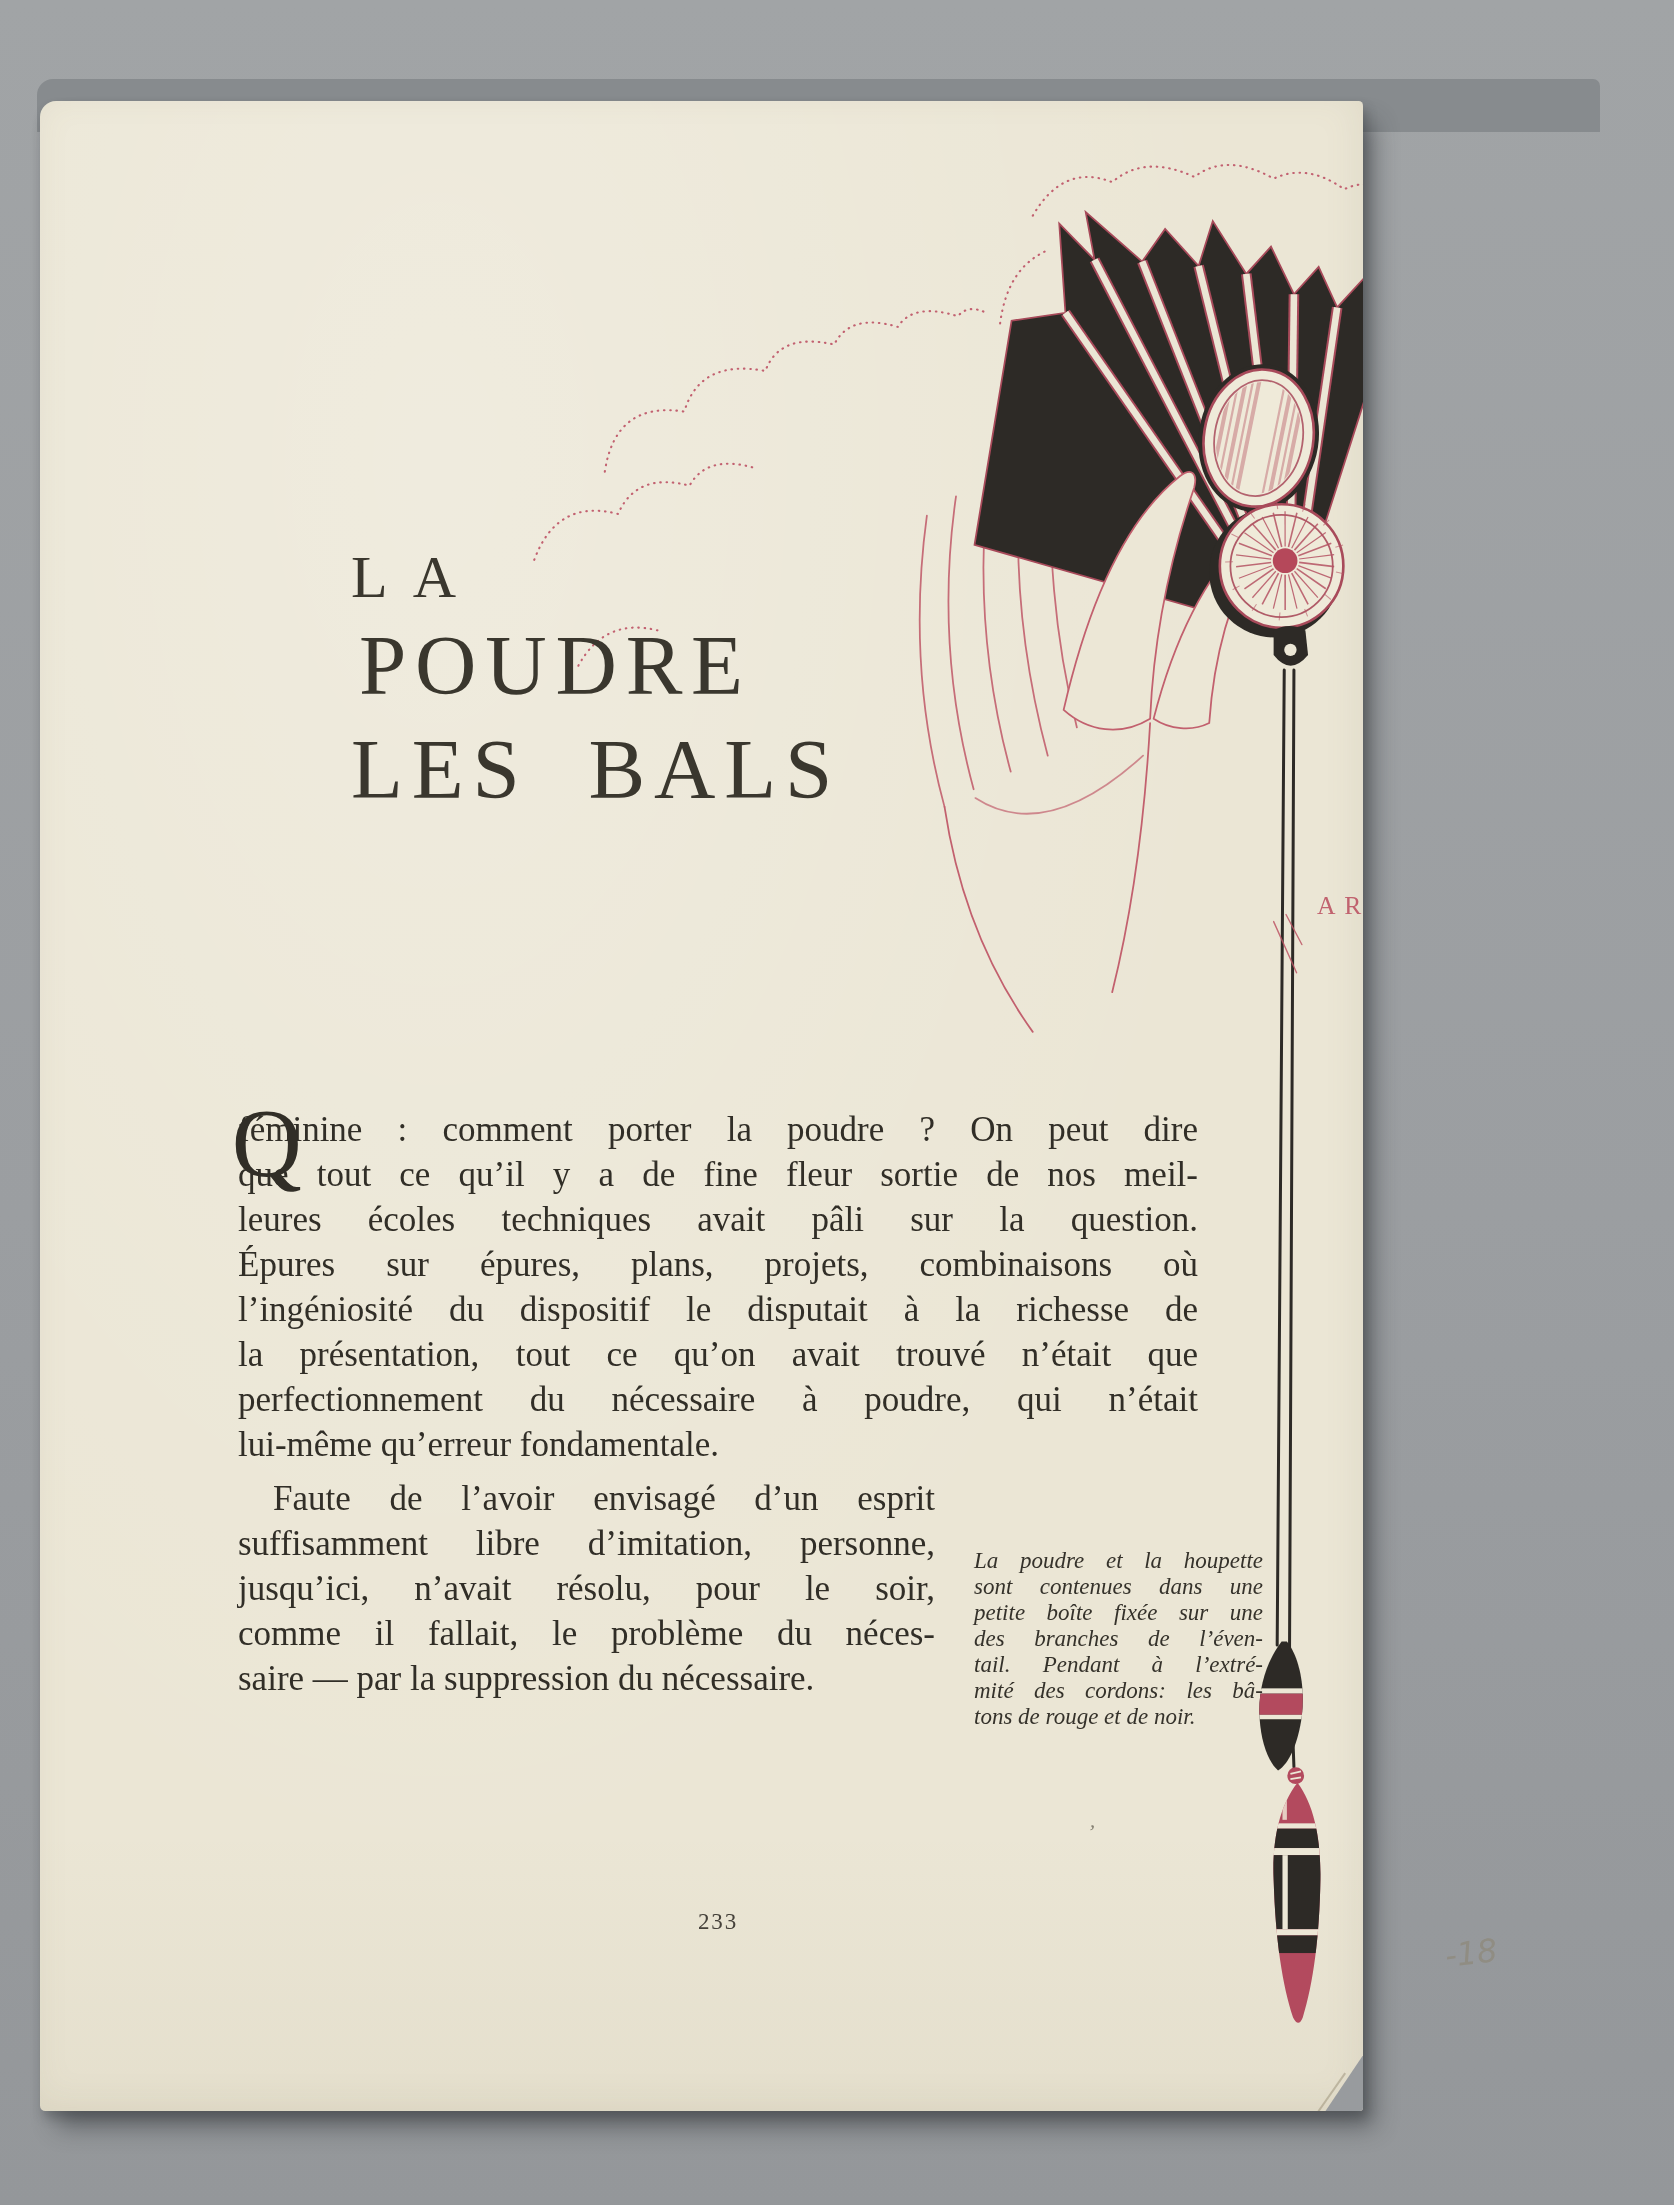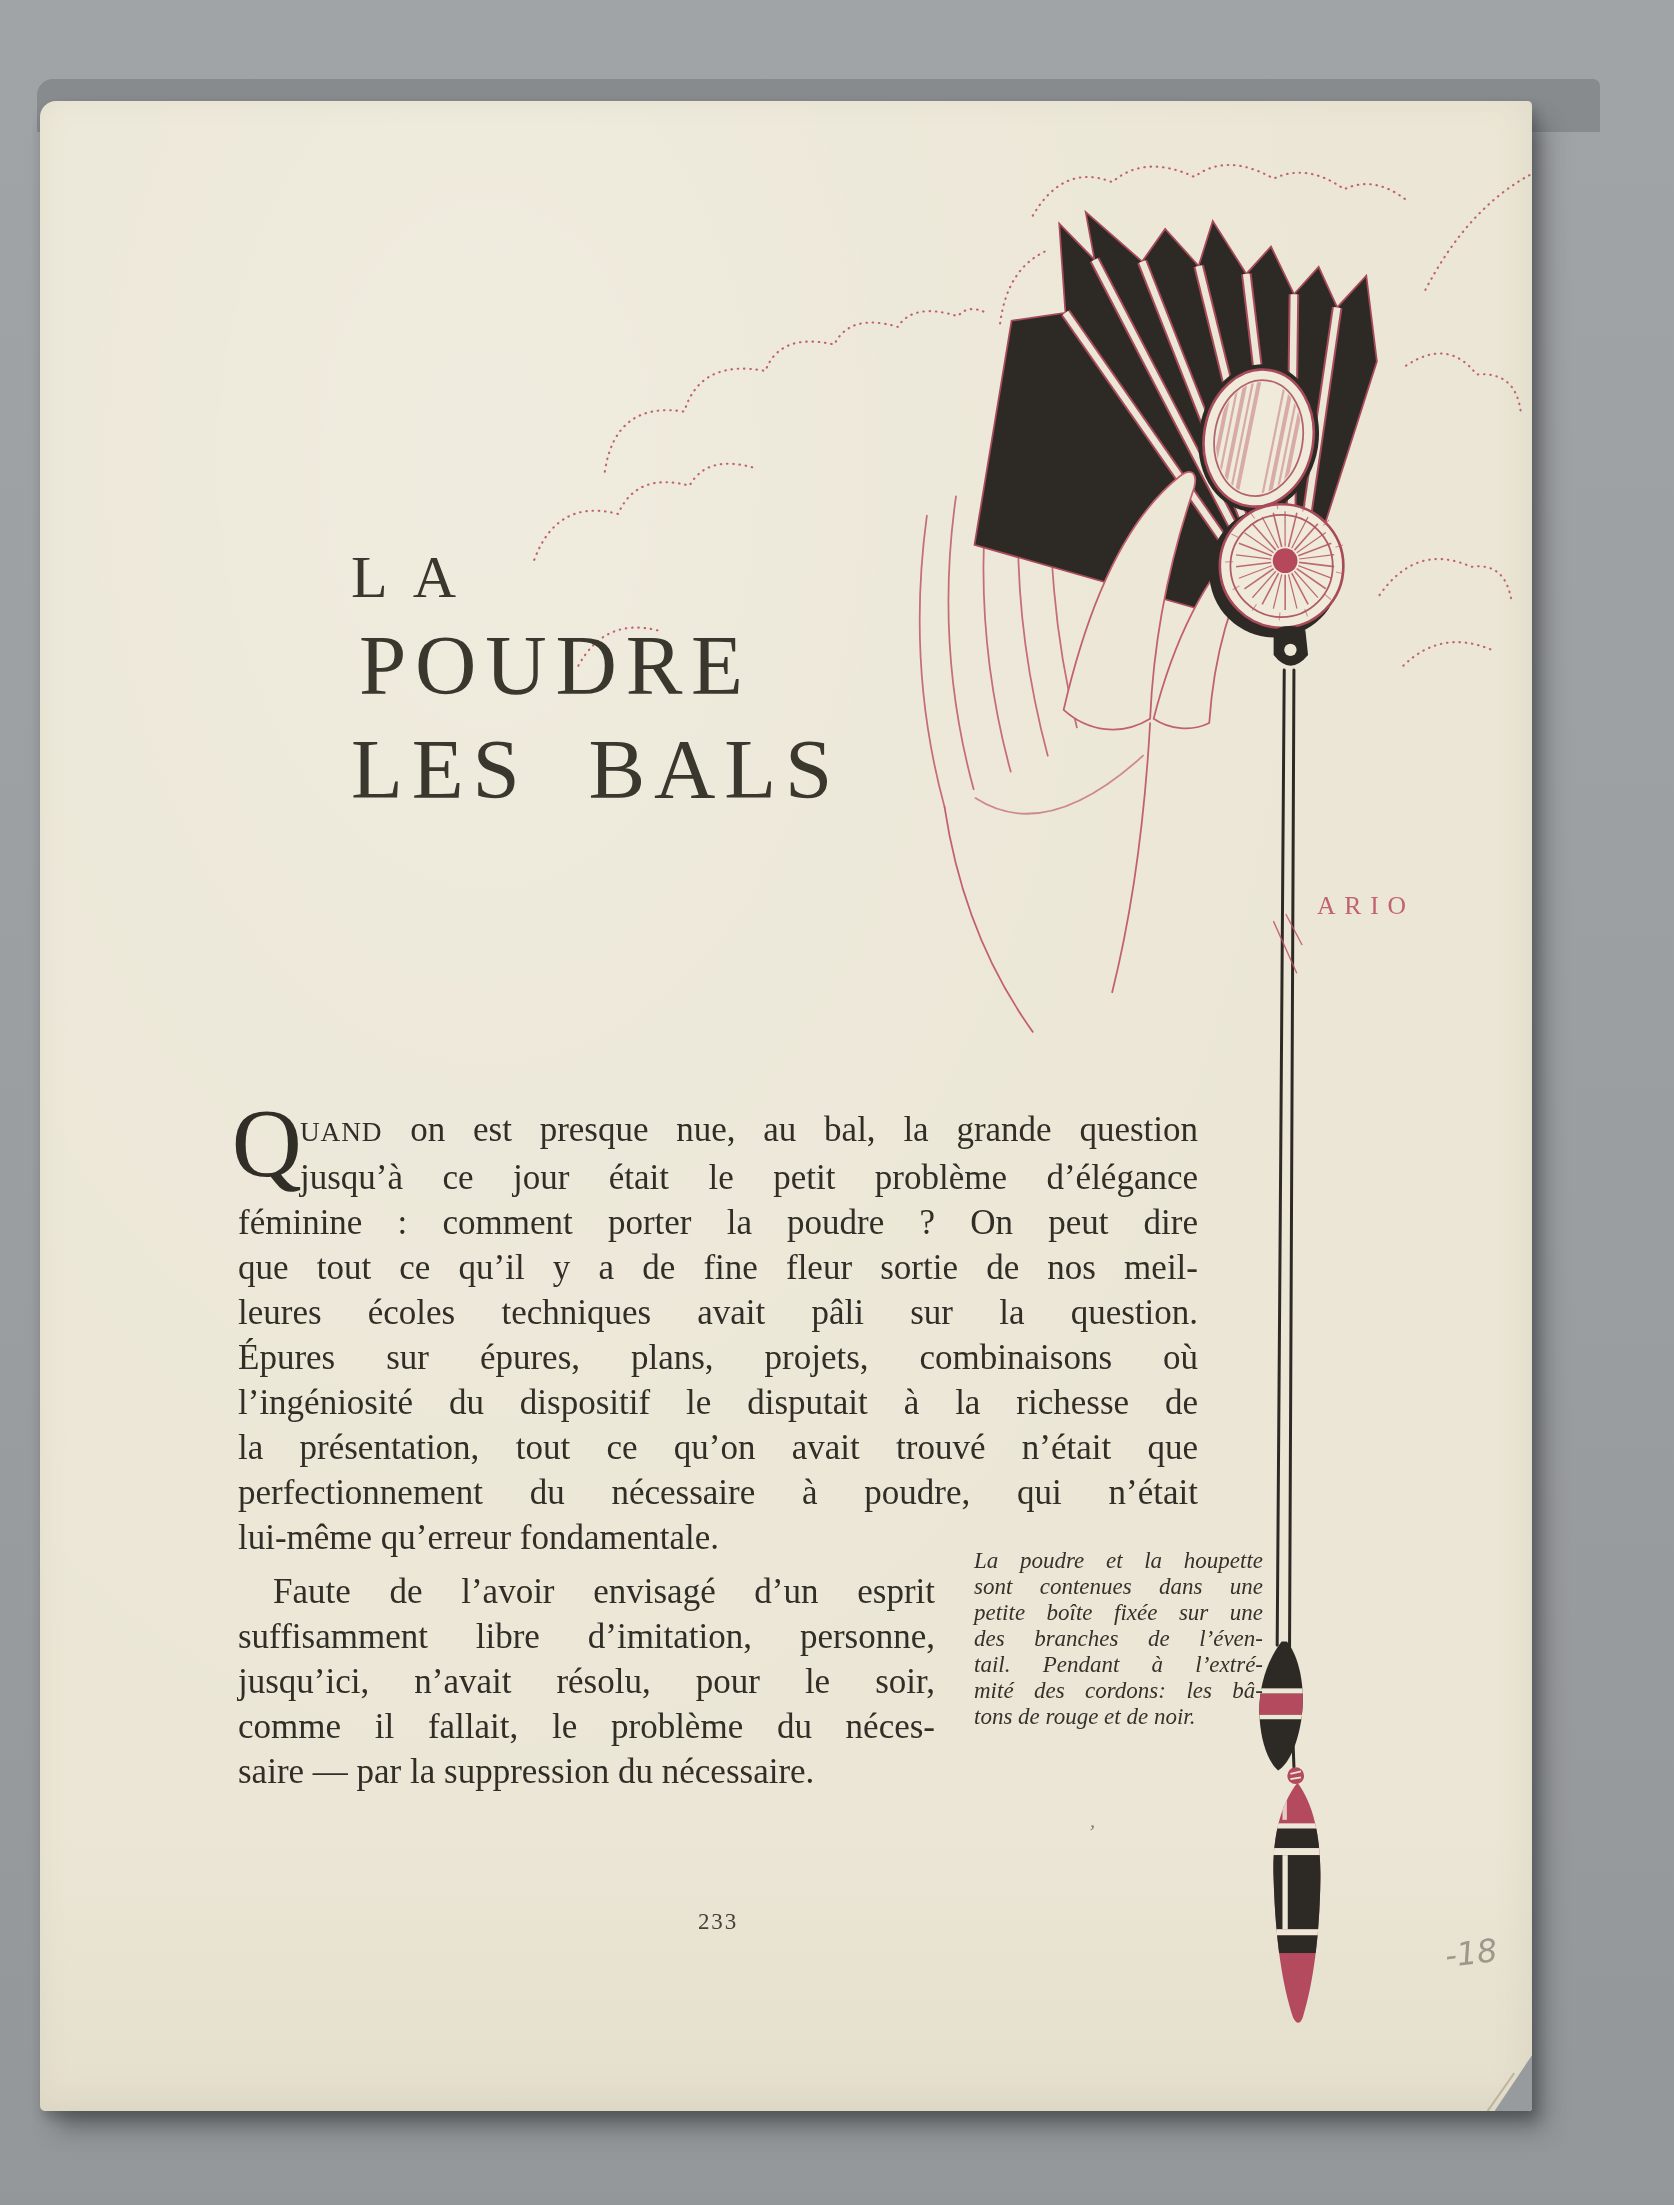--- a/index.html
+++ b/index.html
@@ -7,21 +7,21 @@
     width:1674px;height:2206px;
     background:linear-gradient(180deg,#a1a4a6 0%,#9b9ea1 55%,#94979a 100%);
     overflow:hidden;position:relative;
     font-family:"Liberation Serif", serif;
   }
   .under-sheet{
     position:absolute;left:37px;top:79px;width:1563px;height:53px;
     background:#878b8e;border-radius:16px 7px 0 0;
   }
   .page{
-    position:absolute;left:40px;top:101px;width:1492px;height:2010px;
+    position:absolute;left:40px;top:101px;width:1323px;height:2010px;
     background:
       radial-gradient(ellipse at 30% 18%, rgba(255,255,255,.22), rgba(255,255,255,0) 62%),
       linear-gradient(180deg, rgba(0,0,0,0) 86%, rgba(110,95,55,.05)),
       #ebe6d5;
     border-radius:16px 4.4px 3.5px 5.3px;
     box-shadow:14px 19.4px 25px -3.5px rgba(42,46,50,.48), 3.5px 7px 10.6px rgba(42,46,50,.30),
                inset -5.3px -7px 35px rgba(130,118,90,.10);
     overflow:hidden;
   }
   .corner-cut{
@@ -260,21 +260,20 @@
   </svg>
 
   <div class="title">
     <div class="t-small">LA</div>
     <div class="t-big m1">POUDRE</div>
     <div class="t-big m3">LES BALS</div>
   </div>
 
   <div class="text-col">
     <span class="dropcap">Q</span>
-    <div class="line-block pad-drop"><span class="uand">UAND</span><span> on est presque nue, au bal, la grande question<br>jusqu’à ce jour était le petit problème d’élégance</span></div>
     <div class="line-block">féminine : comment porter la poudre ? On peut dire<br>que tout ce qu’il y a de fine fleur sortie de nos meil-<br>leures écoles techniques avait pâli sur la question.<br>Épures sur épures, plans, projets, combinaisons où<br>l’ingéniosité du dispositif le disputait à la richesse de<br>la présentation, tout ce qu’on avait trouvé n’était que<br>perfectionnement du nécessaire à poudre, qui n’était</div>
     <div class="line-plain">lui-même qu’erreur fondamentale.</div>
     <div class="p2">
       <div class="line-block indent">Faute de l’avoir envisagé d’un esprit<br>suffisamment libre d’imitation, personne,<br>jusqu’ici, n’avait résolu, pour le soir,<br>comme il fallait, le problème du néces-</div>
       <div class="line-plain">saire — par la suppression du nécessaire.</div>
     </div>
   </div>
 
   <div class="caption">
     <div class="line-block">La poudre et la houpette<br>sont contenues dans une<br>petite boîte fixée sur une<br>des branches de l’éven-<br>tail. Pendant à l’extré-<br>mité des cordons: les bâ-</div>

